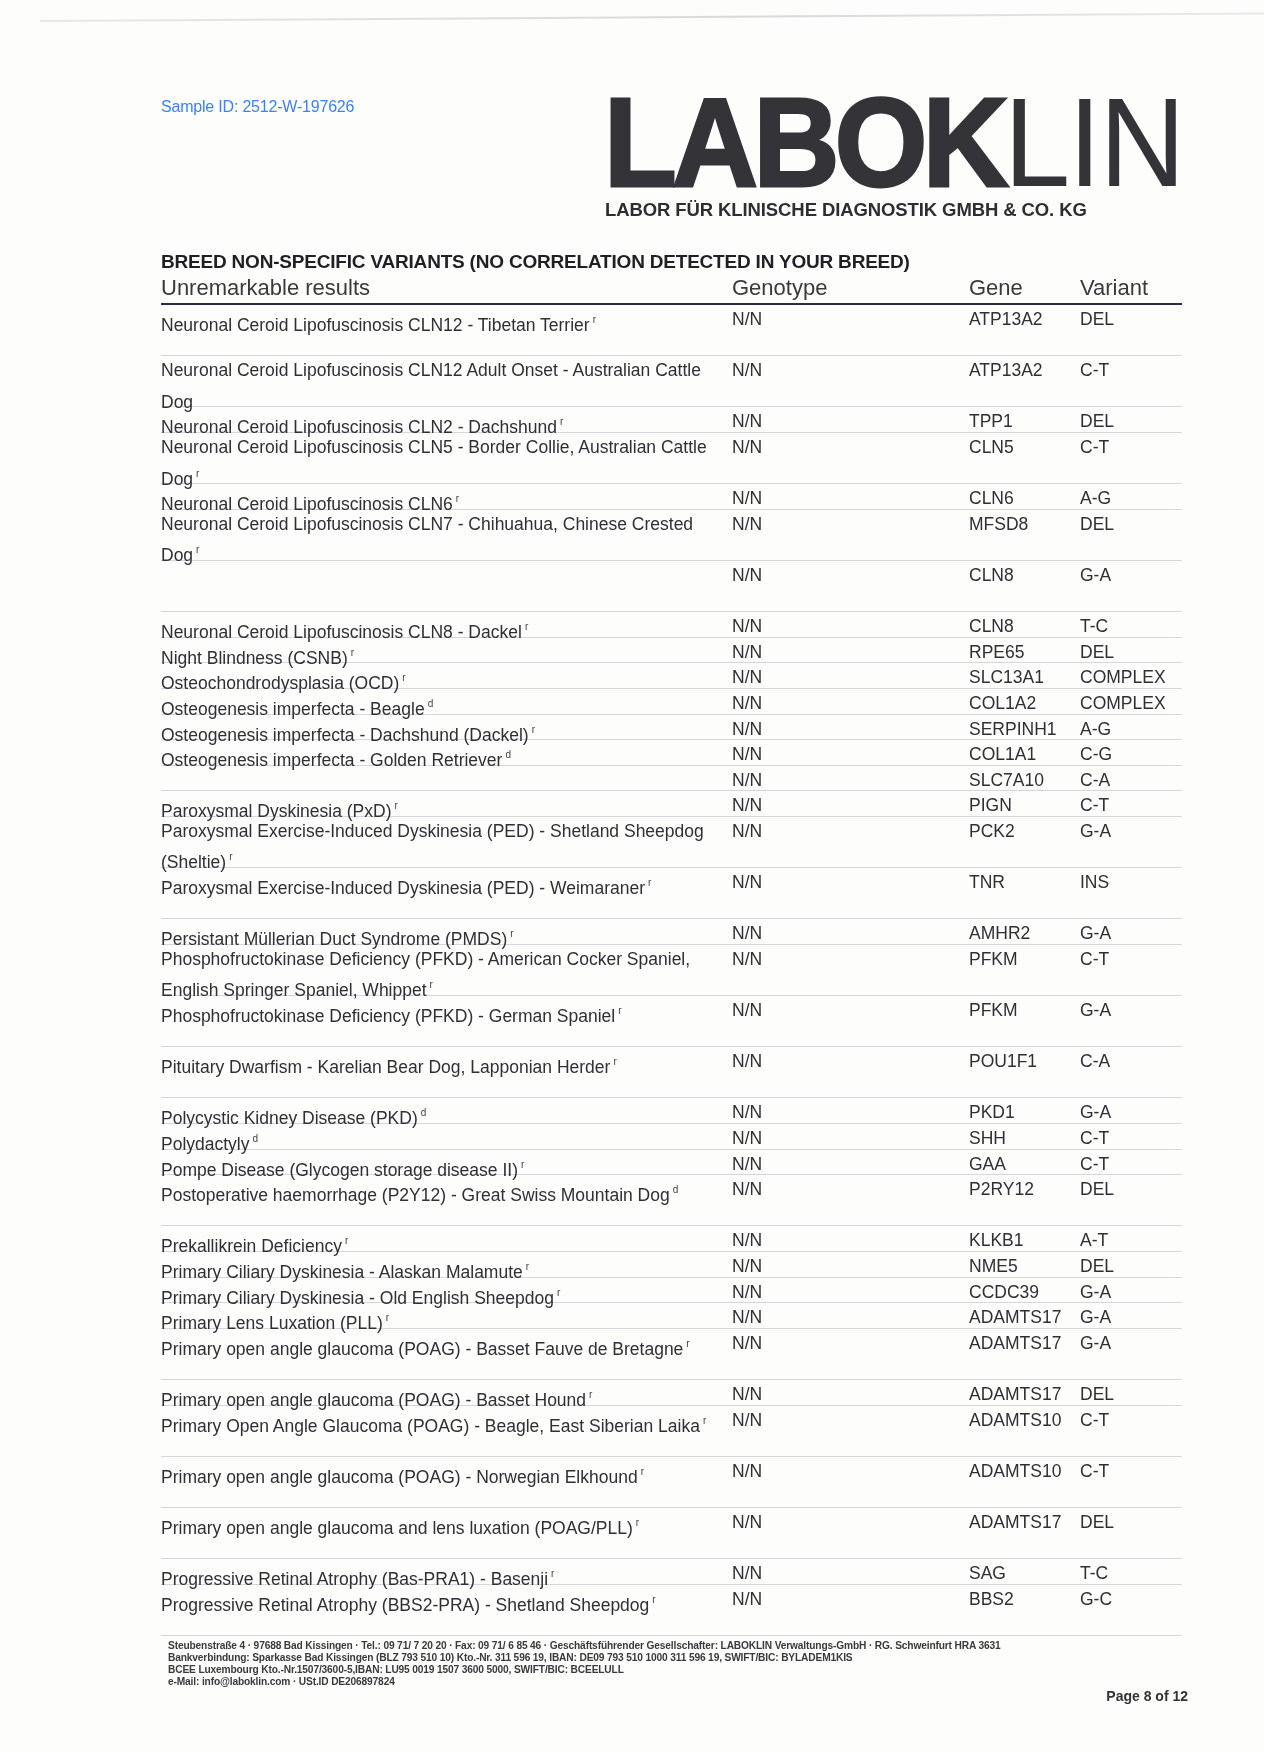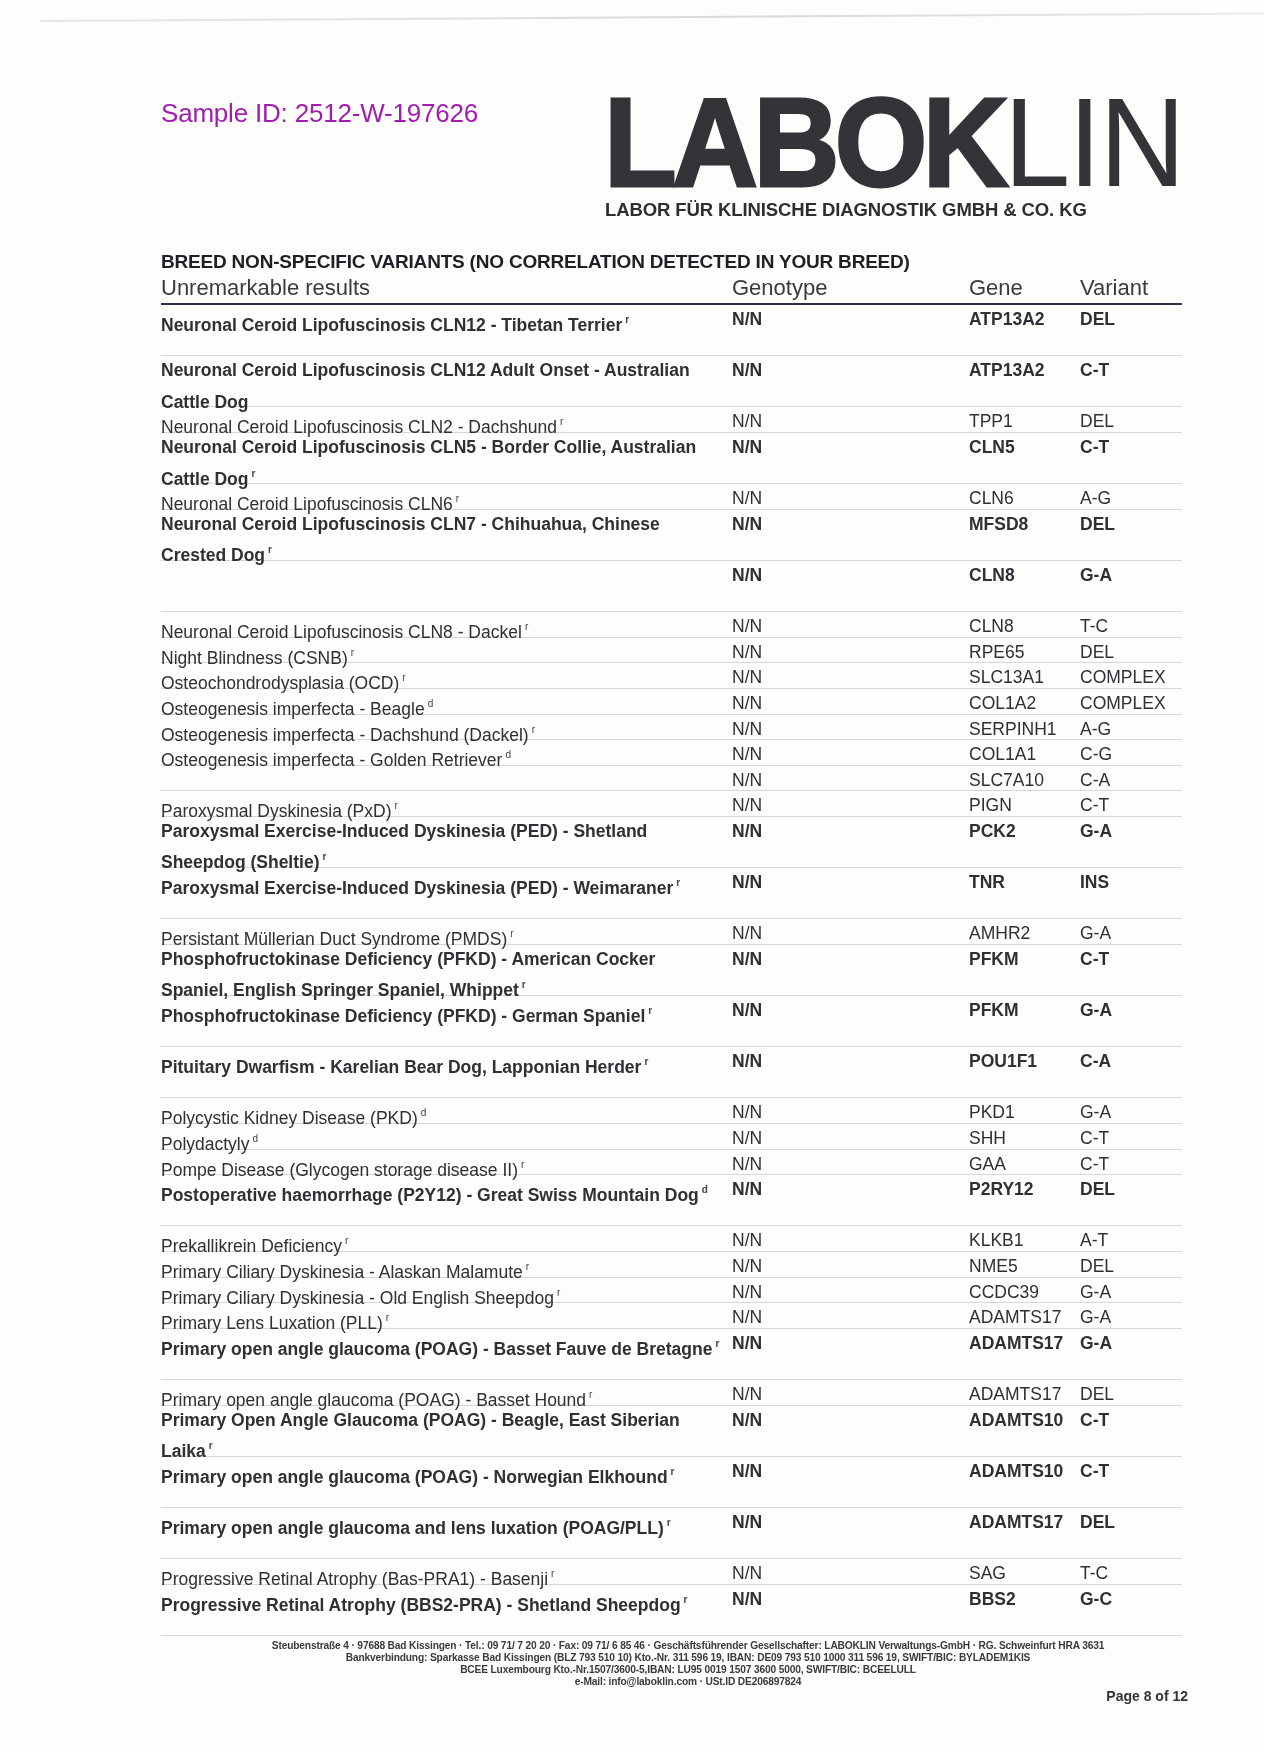--- a/index.html
+++ b/index.html
@@ -9,21 +9,21 @@
     font-family: "Liberation Sans", sans-serif;
     color: #2f2f33;
   }
   .page-edge-top {
     position: absolute; left: 40px; top: 20px; width: 1224px; height: 2px;
     background: linear-gradient(90deg, #e8e8ea, #d9d9dd 60%, #eaeaea);
     transform: rotate(-0.35deg); transform-origin: left;
   }
   .sample-id {
     position: absolute; left: 161px; top: 98px;
-    font-size: 26px; color: #a21caf; letter-spacing: -0.2px;
+    font-size: 16px; color: #3b82f6; letter-spacing: -0.2px;
   }
   .logo {
     position: absolute; left: 604px; top: 84px; width: 580px; height: 120px;
     font-family: "Liberation Sans", sans-serif;
     font-size: 128px; line-height: 120px; letter-spacing: -5px;
     color: #333338; white-space: nowrap;
     transform: scaleX(0.93) scaleY(0.98); transform-origin: left top;
   }
   .logo .heavy { font-weight: 900; -webkit-text-stroke: 3px #333338; }
   .logo .light { font-weight: 400; letter-spacing: -2px; }
@@ -48,32 +48,32 @@
     position: absolute; top: 0; font-size: 22px; color: #3a3a3e; white-space: nowrap;
   }
   .th.c1 { left: 0; }
   .th.c2 { left: 571px; }
   .th.c3 { left: 808px; }
   .th.c4 { left: 919px; }
   .row {
     position: relative; border-bottom: 1px solid #dcd3df;
   }
   .row.l1 { height: 24.6px; }
-  .row.l2 { height: 50.2px; font-weight: bold; }
+  .row.l2 { height: 50.2px; }
   .cell {
     position: absolute; top: 2px; font-size: 17.5px; line-height: 25.6px; color: #2f2f35;
   }
   .cell.c1 { left: 0; width: 560px; }
   .cell.c2 { left: 571px; }
   .cell.c3 { left: 808px; }
   .cell.c4 { left: 919px; }
   .sup { font-size: 10px; vertical-align: 8px; margin-left: 3px; color: #444; }
   .footer {
-    position: absolute; left: 183px; top: 1640px; width: 1010px;
-    text-align: center; font-size: 10.2px; font-weight: bold; color: #3a3a3e;
+    position: absolute; left: 168px; top: 1640px; width: 1010px;
+    font-size: 10.2px; font-weight: bold; color: #3a3a3e;
     line-height: 12px; letter-spacing: -0.15px;
   }
   .footer div { white-space: nowrap; }
   .page-num {
     position: absolute; right: 76px; top: 1688px;
     font-size: 14px; font-weight: bold; color: #333;
   }
 </style>
 </head>
 <body>

